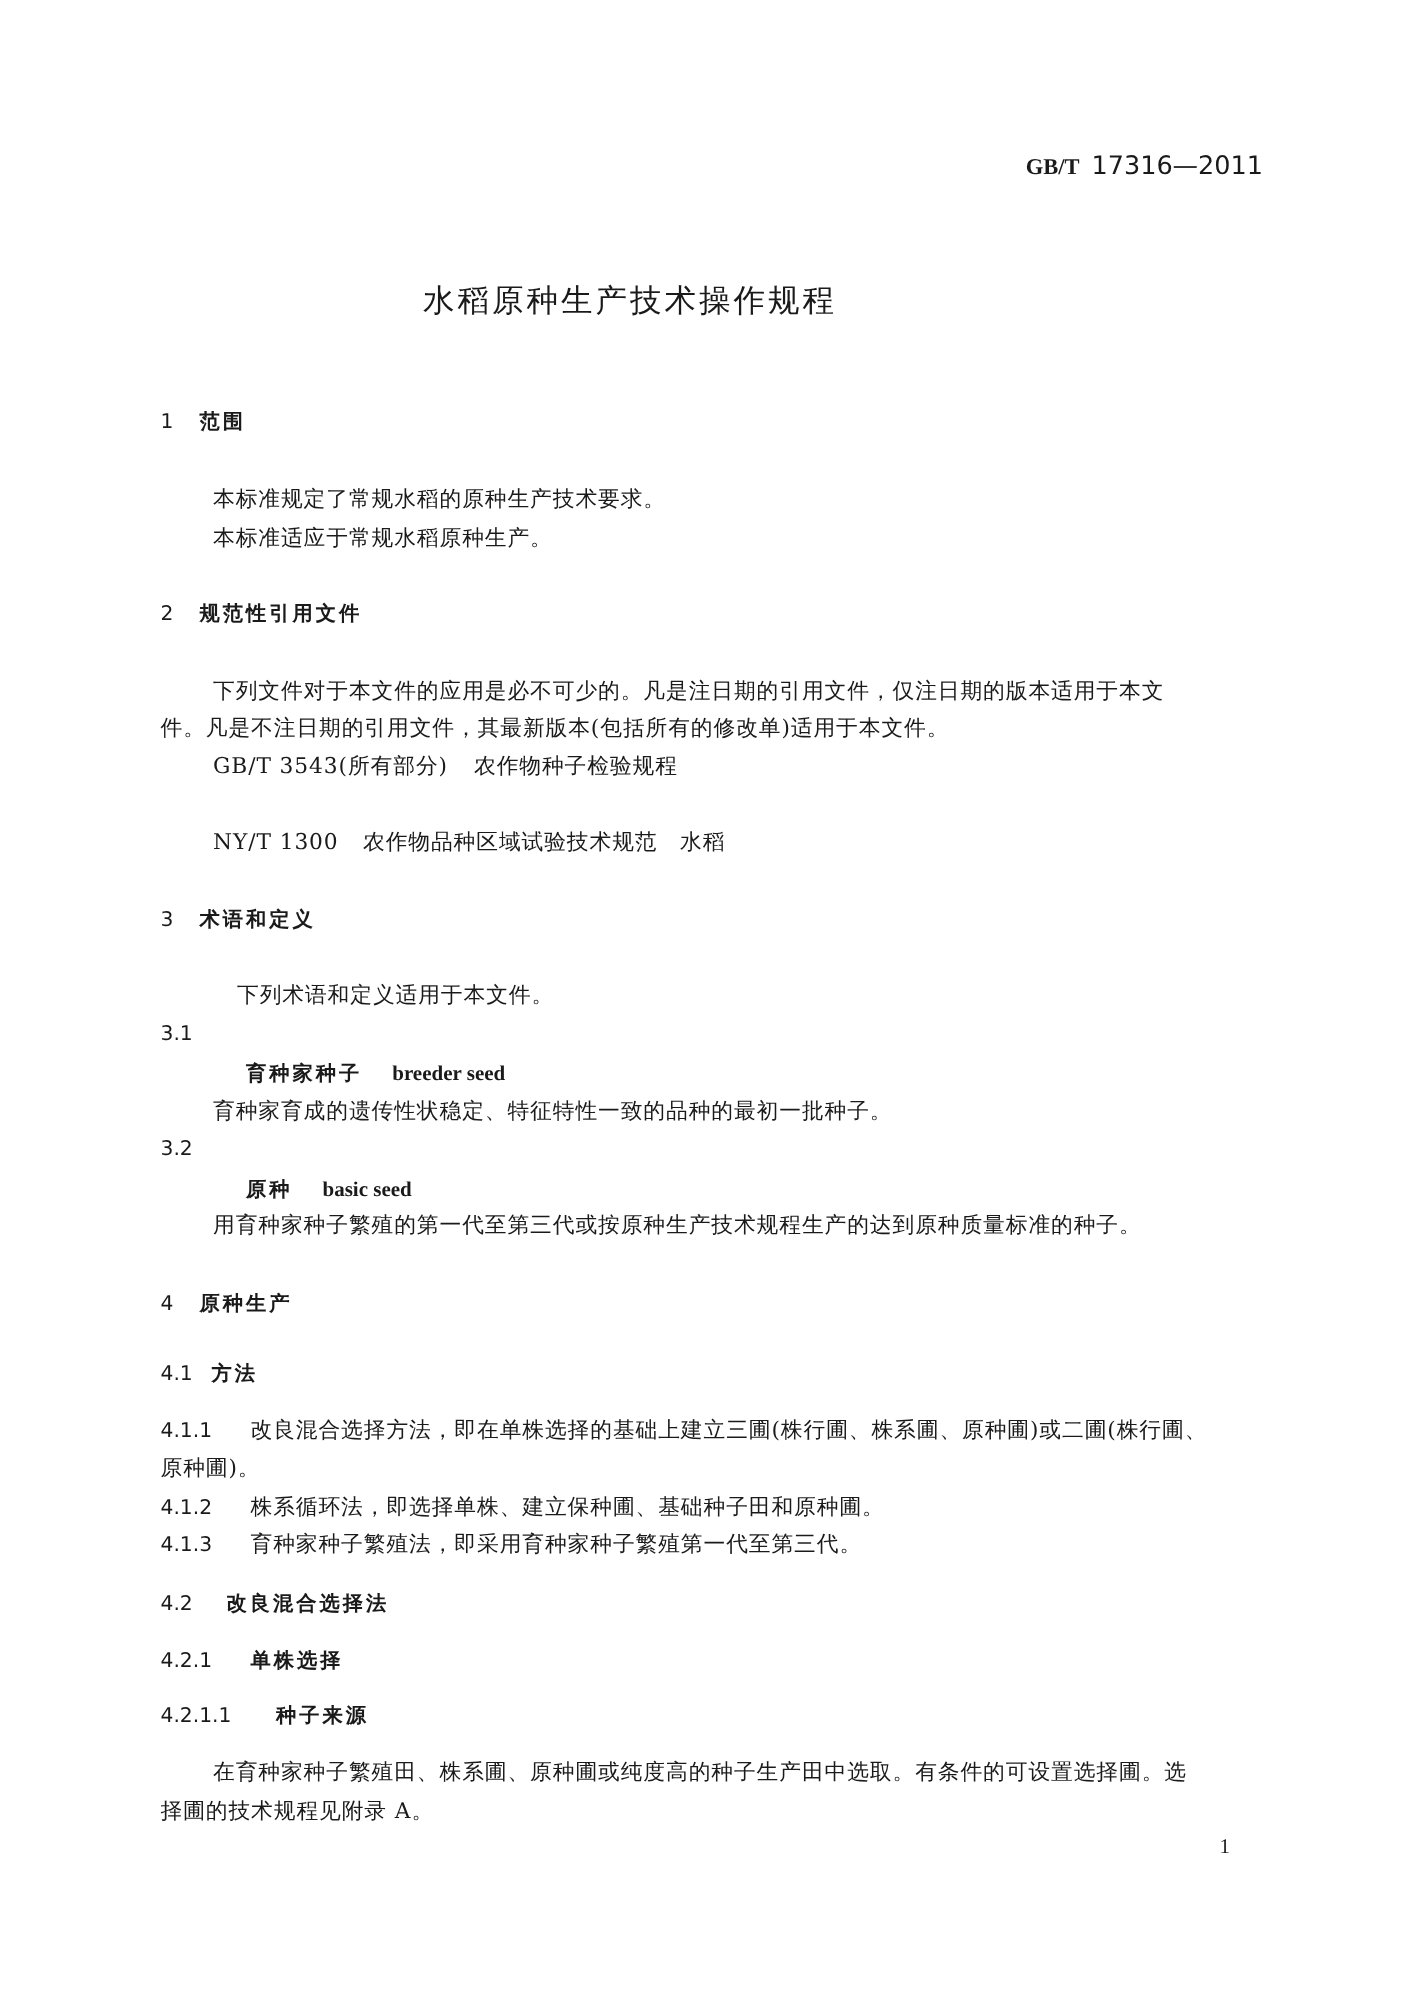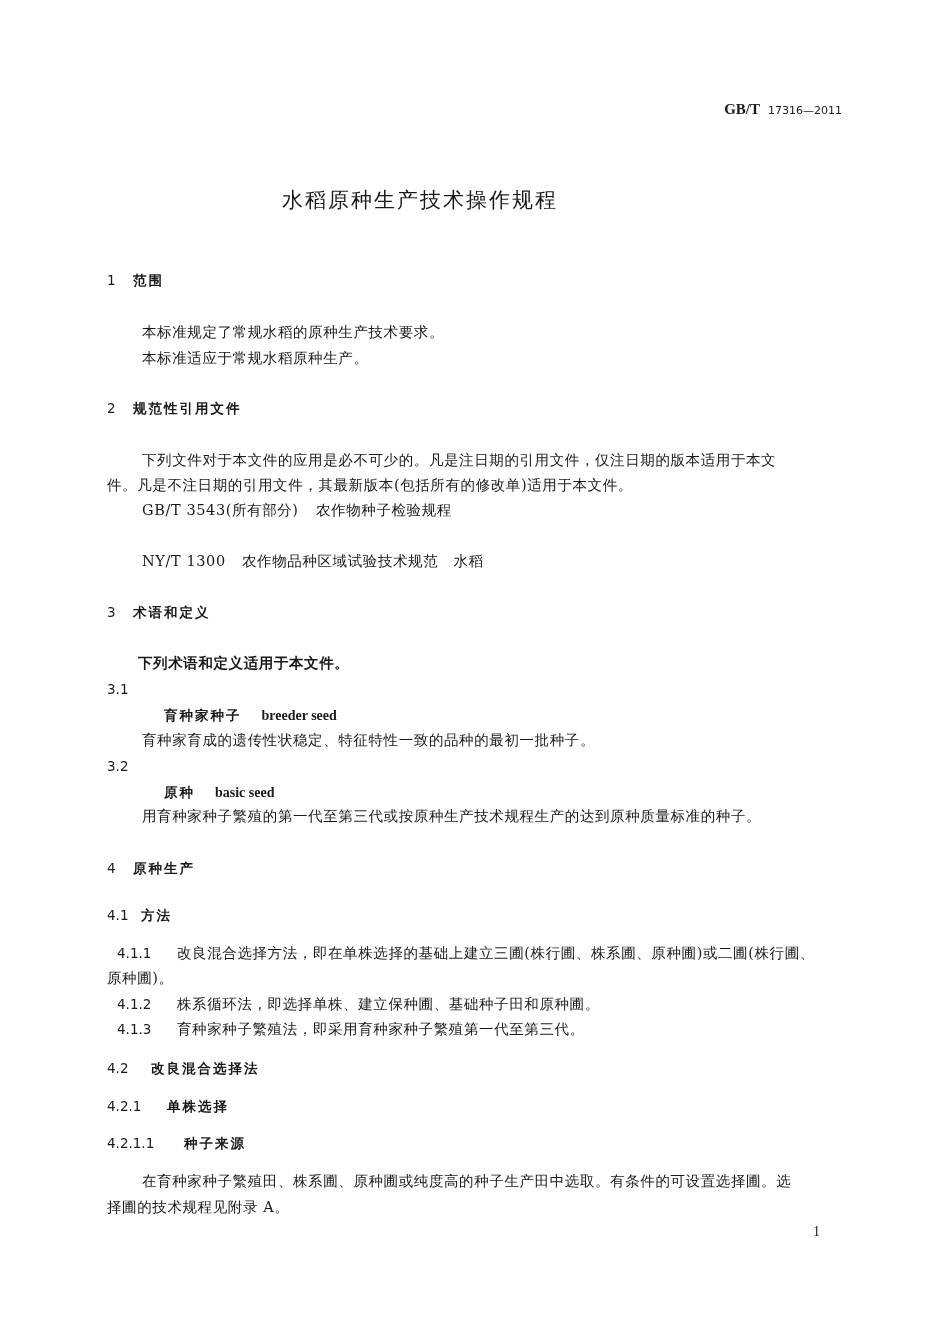--- a/index.html
+++ b/index.html
@@ -1,33 +1,33 @@
 <!DOCTYPE html>
 <html><head>
 <meta charset="utf-8">
 <style>
   html, body { margin: 0; padding: 0; background: #ffffff; }
   body { width: 950px; height: 1344px; position: relative; overflow: hidden; color: #1a1a1a; }
   .page { position: absolute; left: 0; top: 0; width: 950px; height: 1344px; background: #fff; }
   .abs { position: absolute; white-space: nowrap; }
   .std-code { right: 108px; top: 101px; font-size: 14px; }
   .std-code .gb { font-family: "Liberation Serif", serif; font-weight: bold; font-size: 15px; }
-  .std-code .num { font-family: "DejaVu Sans", sans-serif; font-size: 11px; margin-left: 8px; }
+  .std-code .num { font-family: "DejaVu Sans", sans-serif; font-size: 17px; margin-left: 8px; }
   .title { left: 0; width: 840px; top: 186px; text-align: center; font-size: 21px; letter-spacing: 2px; font-family: "DejaVu Sans", sans-serif; }
   .h1 { font-family: "DejaVu Sans", sans-serif; font-size: 13.5px; font-weight: bold; }
   .h1 .no { font-weight: normal; display: inline-block; width: 26px; }
   .h1 .txt { letter-spacing: 2px; }
   .h2 .no { display: inline-block; width: 34px; font-weight: normal; }
   .h3 .no { display: inline-block; width: 50px; font-weight: normal; }
   .h4 .no { display: inline-block; width: 66px; font-weight: normal; }
   .p { font-family: "DejaVu Serif", "Liberation Serif", serif; font-size: 14.5px; letter-spacing: 0.6px; }
   .term { font-family: "DejaVu Sans", sans-serif; font-size: 13.5px; font-weight: bold; margin-left: 22px; }
   .term .en { font-family: "Liberation Serif", serif; font-weight: bold; font-size: 14px; margin-left: 20px; }
   .clause-no { font-family: "DejaVu Sans", sans-serif; font-size: 13.5px; }
-  .inline-no { font-family: "DejaVu Sans", sans-serif; font-size: 13.5px; display: inline-block; width: 52px; letter-spacing: 0; margin-left: 10px; }
+  .inline-no { font-family: "DejaVu Sans", sans-serif; font-size: 13.5px; display: inline-block; width: 52px; letter-spacing: 0; }
   .ref-code { display: inline-block; }
   .pagenum { right: 130px; top: 1224px; font-family: "Liberation Serif", serif; font-size: 14px; }
 </style>
 </head>
 <body>
 
 <div class="page">
 
   <div class="abs std-code">
     <span class="gb">GB/T</span><span class="num">17316—2011</span>
@@ -50,21 +50,21 @@
   <div class="abs p" style="left:142px; top:501px;">
     <span class="ref-code" style="width:174px;">GB/T 3543(所有部分)</span><span>农作物种子检验规程</span>
   </div>
   <div class="abs p" style="left:142px; top:552px;">
     <span class="ref-code" style="width:100px;">NY/T 1300</span><span>农作物品种区域试验技术规范　水稻</span>
   </div>
 
   <div class="abs h1" style="left:107px; top:604px;">
     <span class="no">3</span><span class="txt">术语和定义</span>
   </div>
-  <div class="abs p" style="left:138px; top:654px;font-weight:bold;">下列术语和定义适用于本文件。</div>
+  <div class="abs p" style="left:158px; top:654px;">下列术语和定义适用于本文件。</div>
 
   <div class="abs clause-no" style="left:107px; top:681px;">3.1</div>
   <div class="abs term" style="left:142px; top:707px;">
     <span style="letter-spacing:2px;">育种家种子</span><span class="en">breeder seed</span>
   </div>
   <div class="abs p" style="left:142px; top:731px;">育种家育成的遗传性状稳定、特征特性一致的品种的最初一批种子。</div>
 
   <div class="abs clause-no" style="left:107px; top:758px;">3.2</div>
   <div class="abs term" style="left:142px; top:784px;">
     <span style="letter-spacing:2px;text-align:right;">原种</span><span class="en">basic seed</span>

